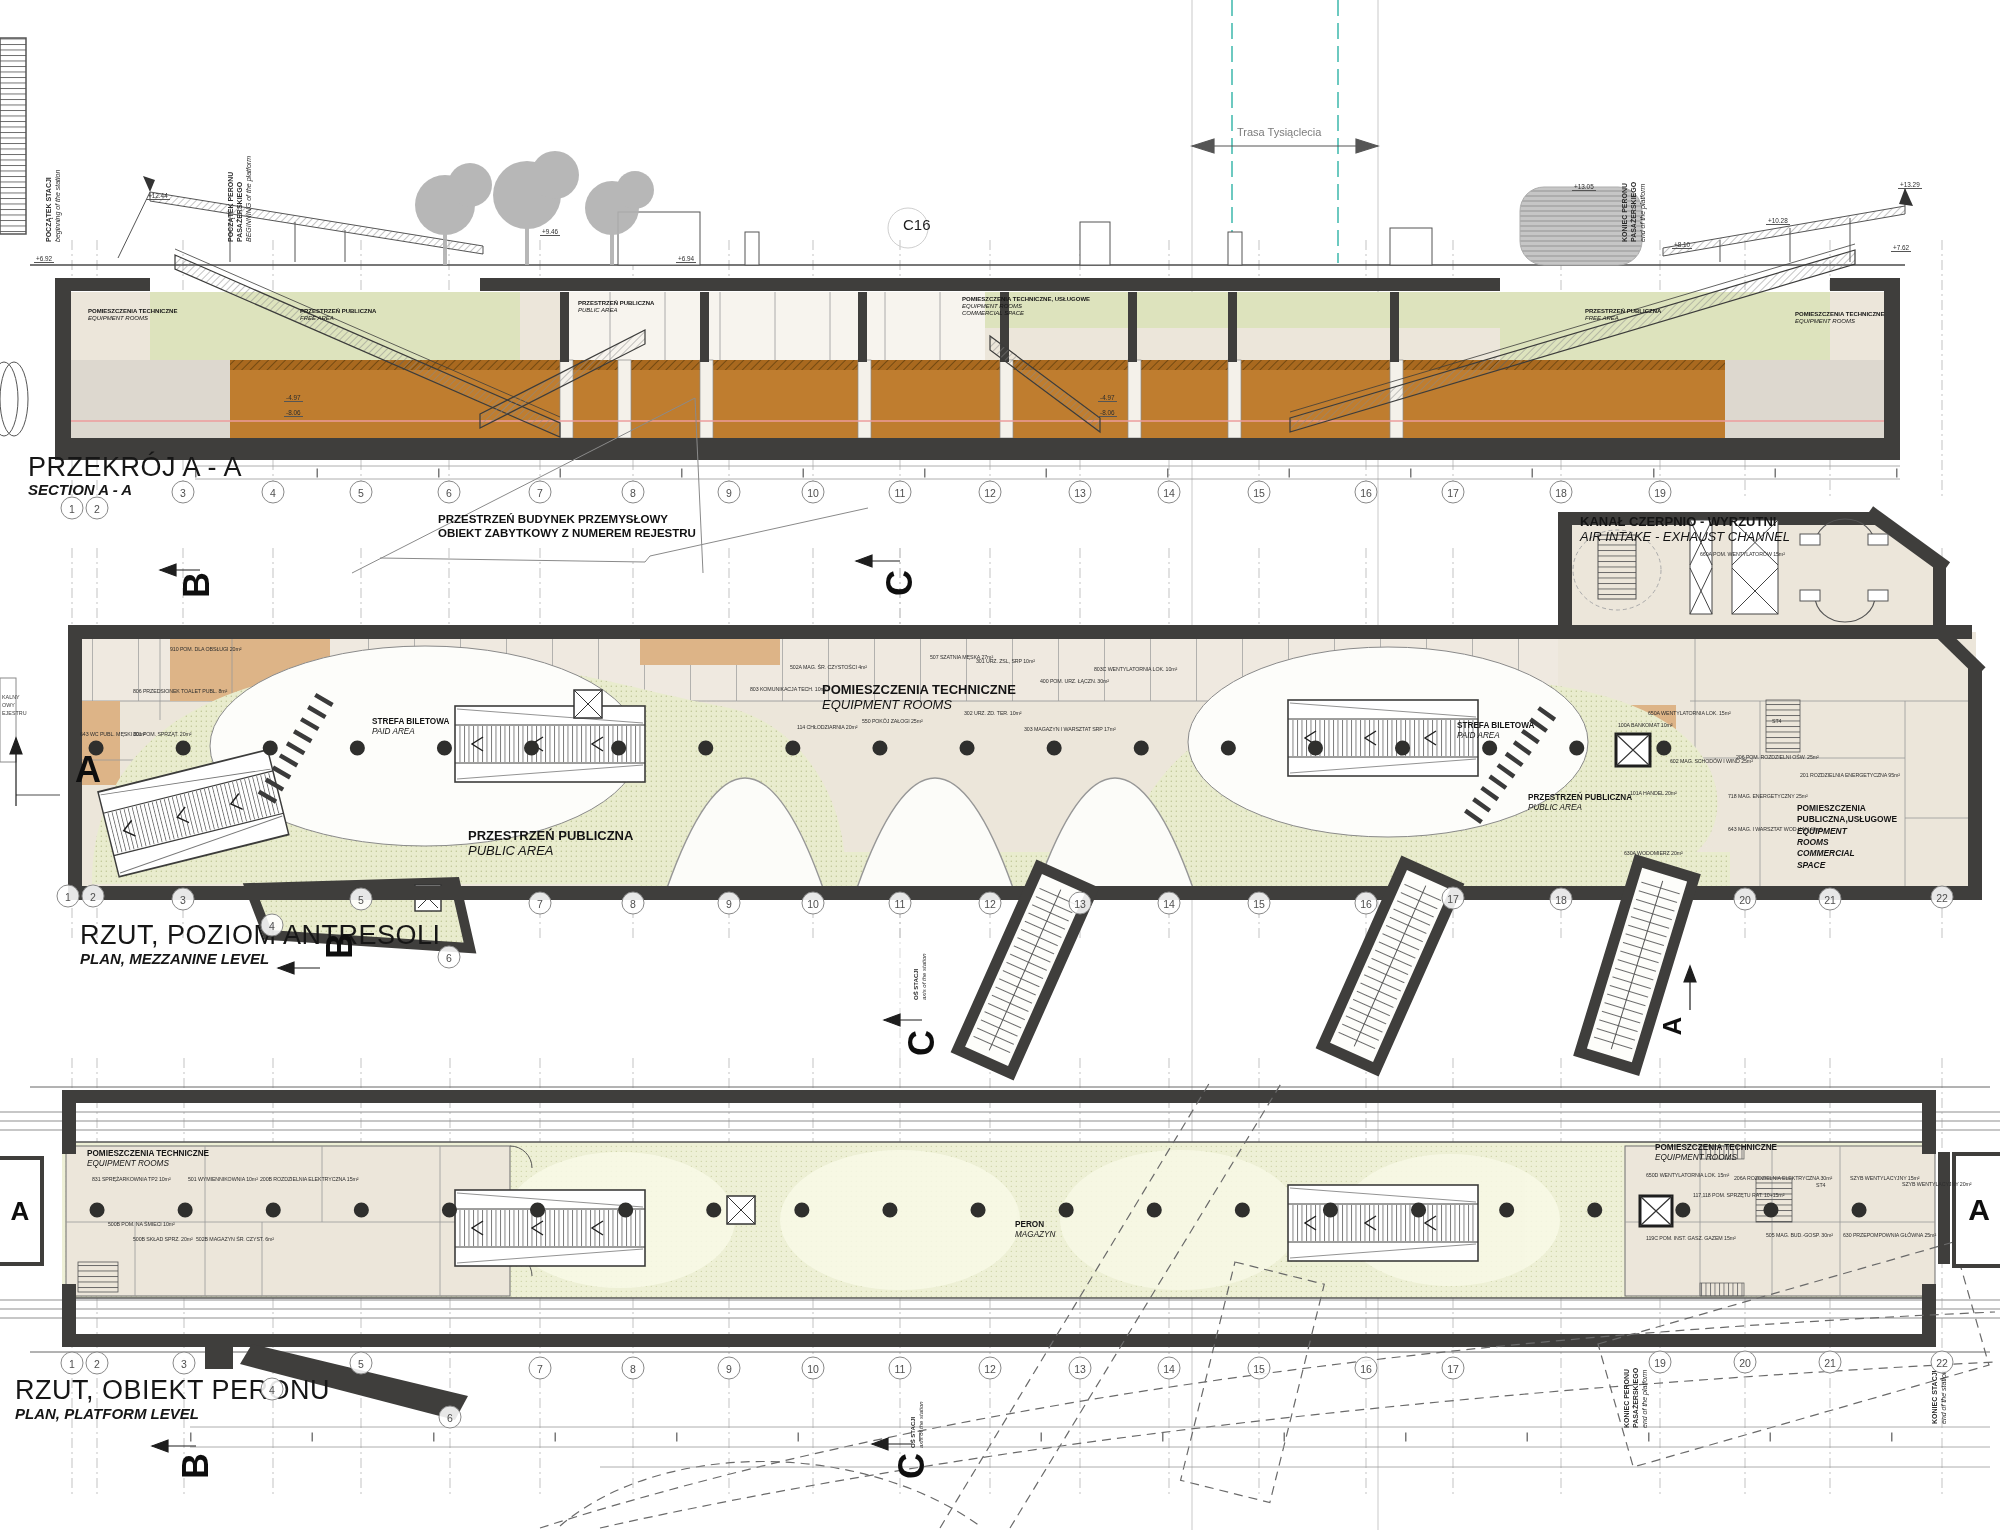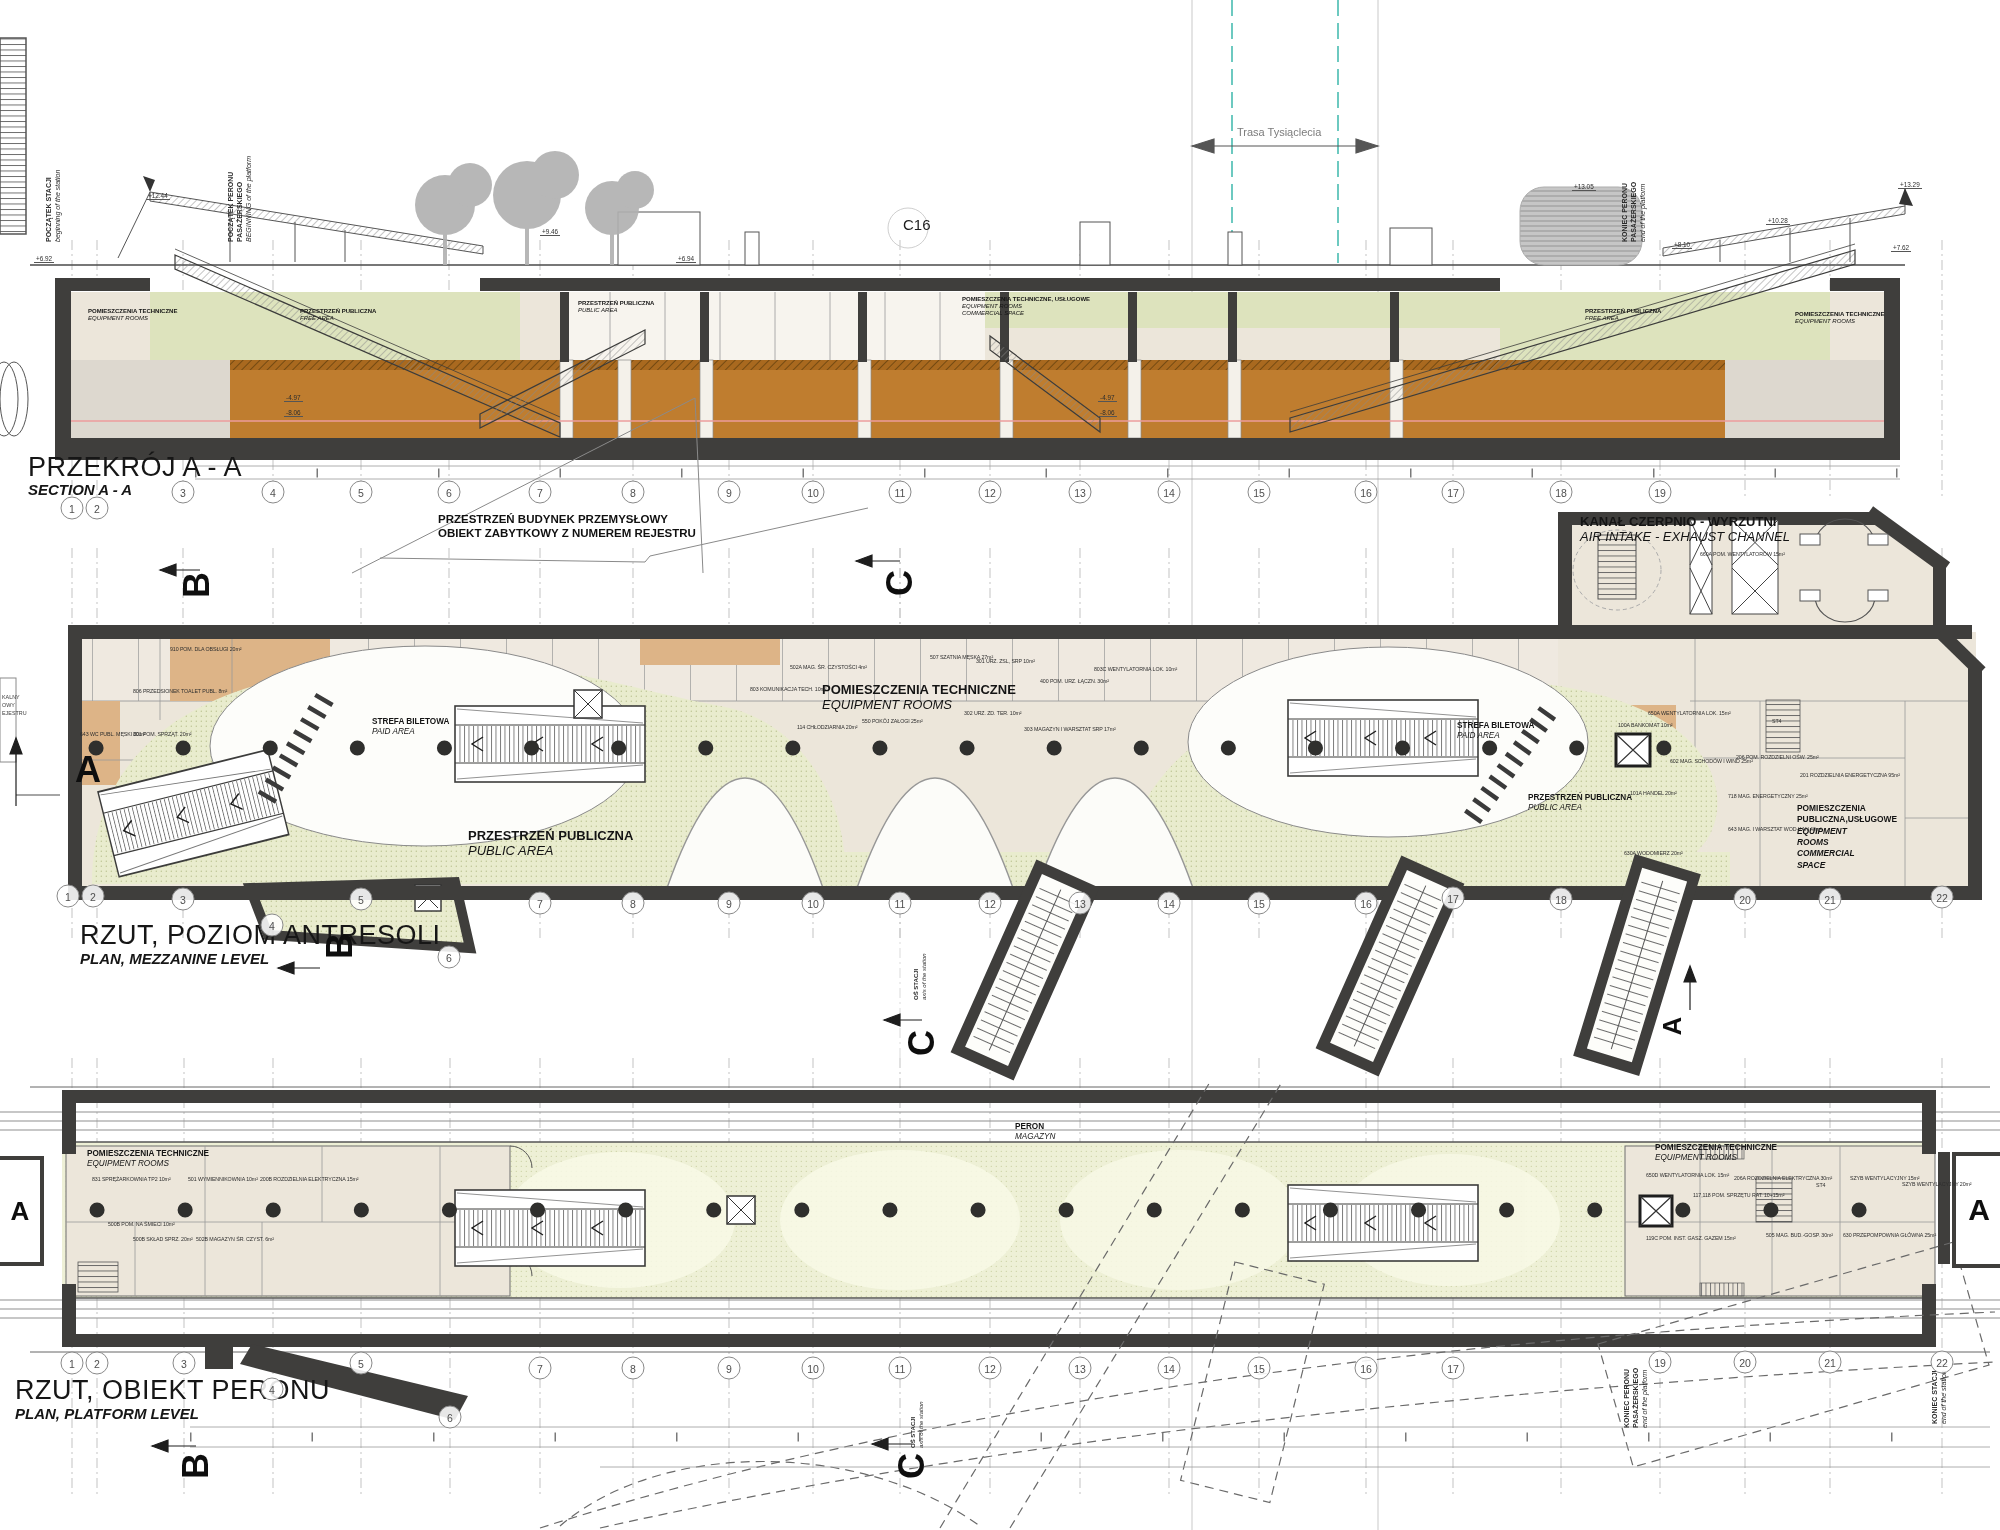--- a/index.html
+++ b/index.html
@@ -515,21 +515,21 @@
 <div class="title" style="left:15px;top:1375px;">RZUT, OBIEKT PERONU</div>
 <div class="subtitle" style="left:15px;top:1405px;">PLAN, PLATFORM LEVEL</div>
 <div class="lbl s8" style="left:87px;top:1149px;">
   <span class="pl">POMIESZCZENIA TECHNICZNE</span>
       <span class="en">EQUIPMENT ROOMS</span>
     </div>
 <div class="lbl s8" style="left:1655px;top:1143px;">
   <span class="pl">POMIESZCZENIA TECHNICZNE</span>
       <span class="en">EQUIPMENT ROOMS</span>
     </div>
-<div class="lbl s8" style="left:1015px;top:1122px;">
+<div class="lbl s8" style="left:1015px;top:1220px;">
   <span class="pl">PERON</span>
       <span class="en">MAGAZYN</span>
     </div>
 
 <div class="rotlbl" style="left:1622px;top:1428px;">
   <span class="pl">KONIEC PERONU</span>
       <span class="pl">PASAŻERSKIEGO</span>
       <span class="en">end of the platform</span>
     </div>
 <div class="rotlbl" style="left:1930px;top:1424px;">

